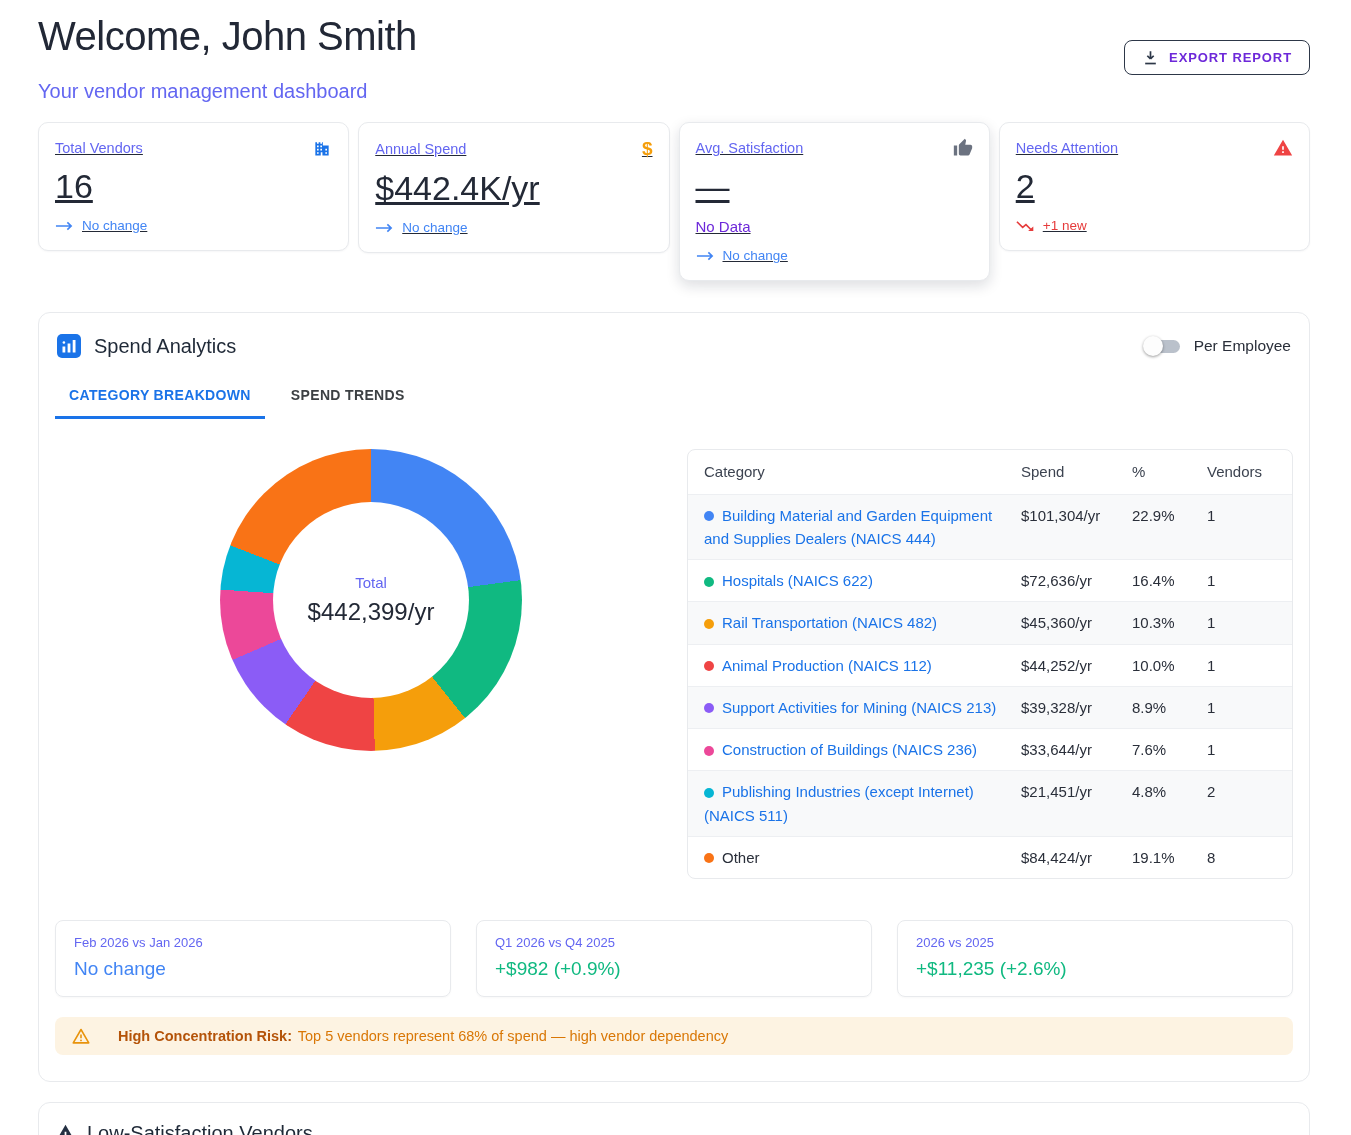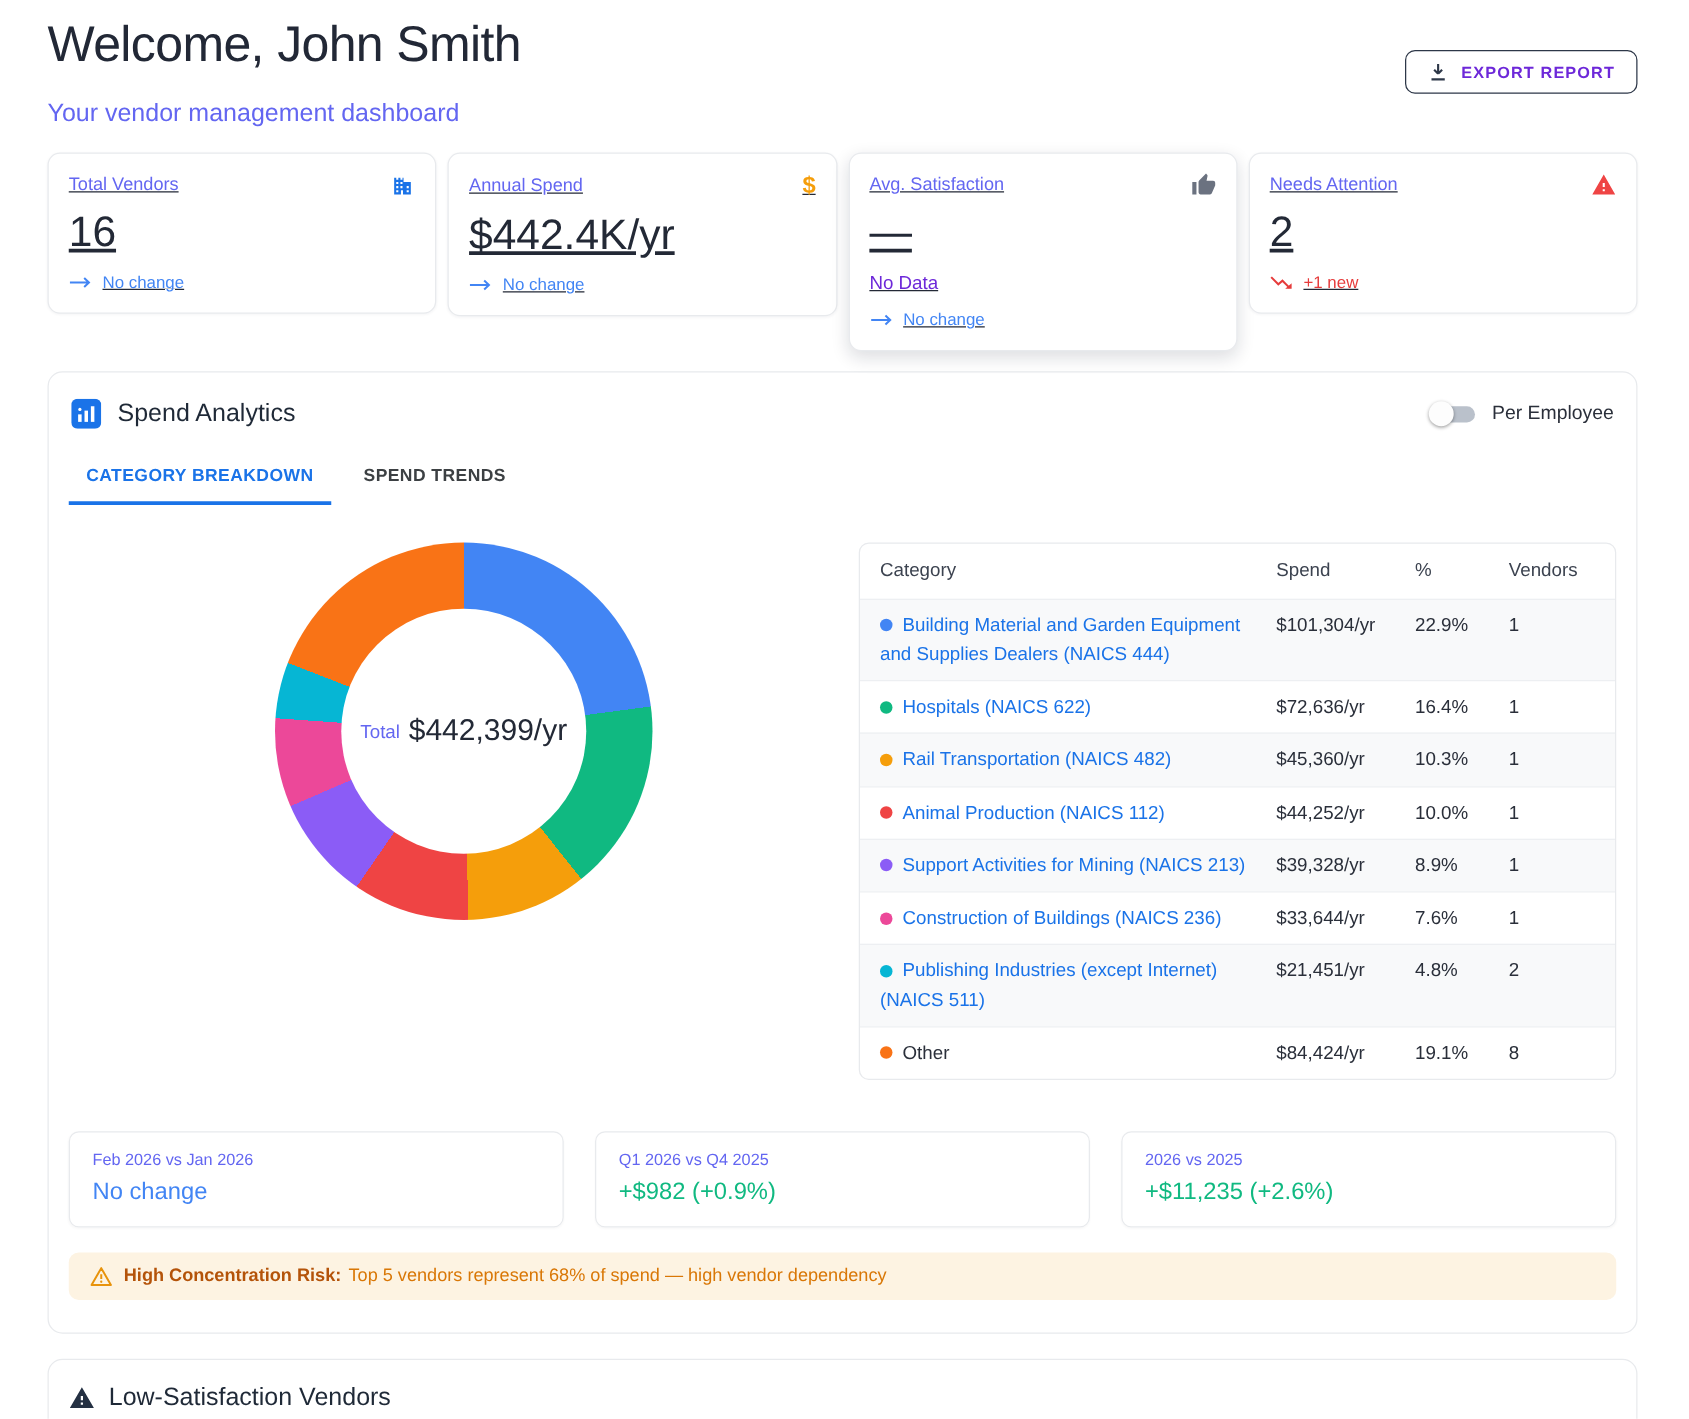--- a/index.html
+++ b/index.html
@@ -32,39 +32,39 @@
   .stat.elevated { box-shadow: 0 5px 14px rgba(16,24,40,.14); }
   .stat-top { display: flex; justify-content: space-between; align-items: center; }
   .stat-label { color: #6366f1; font-size: 14.5px; }
   .stat-value { font-size: 34px; font-weight: 500; color: #232936; margin-top: 10px; line-height: 1.1; }
   .stat-sub { color: #6d28d9; font-size: 15px; margin-top: 13px; }
   .stat-change { display: flex; align-items: center; gap: 8px; margin-top: 13px; font-size: 13.5px; color: #4285f4; }
   .stat-change.bad { color: #e63b3b; }
   .dollar-glyph { color: #f59e0b; font-size: 19px; font-weight: 700; }
 
   
-  .panel { border: 1px solid #e8eaed; border-radius: 12px; margin-top: 16px; padding: 16px 16px 26px; background: #fff; }
+  .panel { border: 1px solid #e8eaed; border-radius: 12px; margin-top: 31px; padding: 16px 16px 26px; background: #fff; }
   .panel-head { display: flex; justify-content: space-between; align-items: center; padding: 5px 2px 0; }
   .panel-title { display: flex; align-items: center; gap: 13px; font-size: 20px; font-weight: 500; color: #1f2937; }
   .toggle-row { display: flex; align-items: center; gap: 13px; font-size: 15.5px; color: #2a2f3a; }
   .switch { position: relative; width: 38px; height: 21px; cursor: pointer; }
   .switch .track { position: absolute; left: 3px; top: 4.5px; width: 34px; height: 13px; border-radius: 7px; background: #aeb6c2; opacity: .85; }
   .switch .knob { position: absolute; left: 0; top: 0.5px; width: 20px; height: 20px; border-radius: 50%; background: #fdfdfd; box-shadow: 0 1px 3px rgba(0,0,0,.4); }
 
   .tabs { display: flex; gap: 12px; margin-top: 16px; }
   .tab { padding: 13px 14px; font-size: 14px; font-weight: 700; letter-spacing: .35px; color: #3c4043; border-bottom: 3px solid transparent; cursor: pointer; background: none; }
   .tab.active { color: #1a73e8; border-bottom-color: #1a73e8; }
 
   
   .analytics-body { display: flex; margin-top: 30px; }
   .donut-zone { width: 632px; display: flex; justify-content: center; align-items: flex-start; }
   .donut { width: 302px; height: 302px; border-radius: 50%; position: relative; }
   .donut-hole {
     position: absolute; inset: 53px; background: #fff; border-radius: 50%;
-    display: flex; flex-direction: row; align-items: center; justify-content: center; gap: 7px;
+    display: flex; flex-direction: column; align-items: center; justify-content: center; gap: 7px;
   }
   .donut-total-label { color: #6366f1; font-size: 15px; }
   .donut-total-value { color: #232936; font-size: 24px; font-weight: 500; }
 
   
   .cat-table { flex: 1; border: 1px solid #e8eaed; border-radius: 8px; overflow: hidden; align-self: flex-start; background: #fff; }
   .t-row { display: grid; grid-template-columns: 333px 111px 75px 1fr; border-top: 1px solid #edeff2; }
   .t-row.head { border-top: none; }
   .t-row:nth-child(even):not(.head) { background: #f8f9fa; }
   .t-cell { padding: 9px 8px 9px 0; font-size: 15px; color: #2a2f3a; line-height: 1.55; }
@@ -77,21 +77,21 @@
 
   
   .comparisons { display: grid; grid-template-columns: repeat(3, 1fr); gap: 25px; margin-top: 41px; }
   .cmp { border: 1px solid #e8eaed; border-radius: 8px; padding: 14px 18px 16px; box-shadow: 0 1px 2px rgba(16,24,40,.03); }
   .cmp-label { font-size: 13px; color: #6366f1; }
   .cmp-value { font-size: 19px; font-weight: 500; margin-top: 8px; }
 
   
   .warning {
     margin-top: 20px; background: #fdf3e2; border-radius: 8px;
-    padding: 9px 16px; display: flex; align-items: center; gap: 8px;
+    padding: 9px 16px; display: flex; align-items: center; gap: 27px;
     font-size: 14.5px; color: #d97706;
   }
   .warning b { color: #b45309; font-weight: 700; margin-right: 2px; }
 
   
   .low-panel { margin-top: 20px; height: 140px; padding: 19px 16px; }
   .low-head { display: flex; align-items: center; gap: 11px; font-size: 20px; font-weight: 500; color: #1f2937; }
 
   .icon { display: inline-flex; flex: none; }
 </style>

